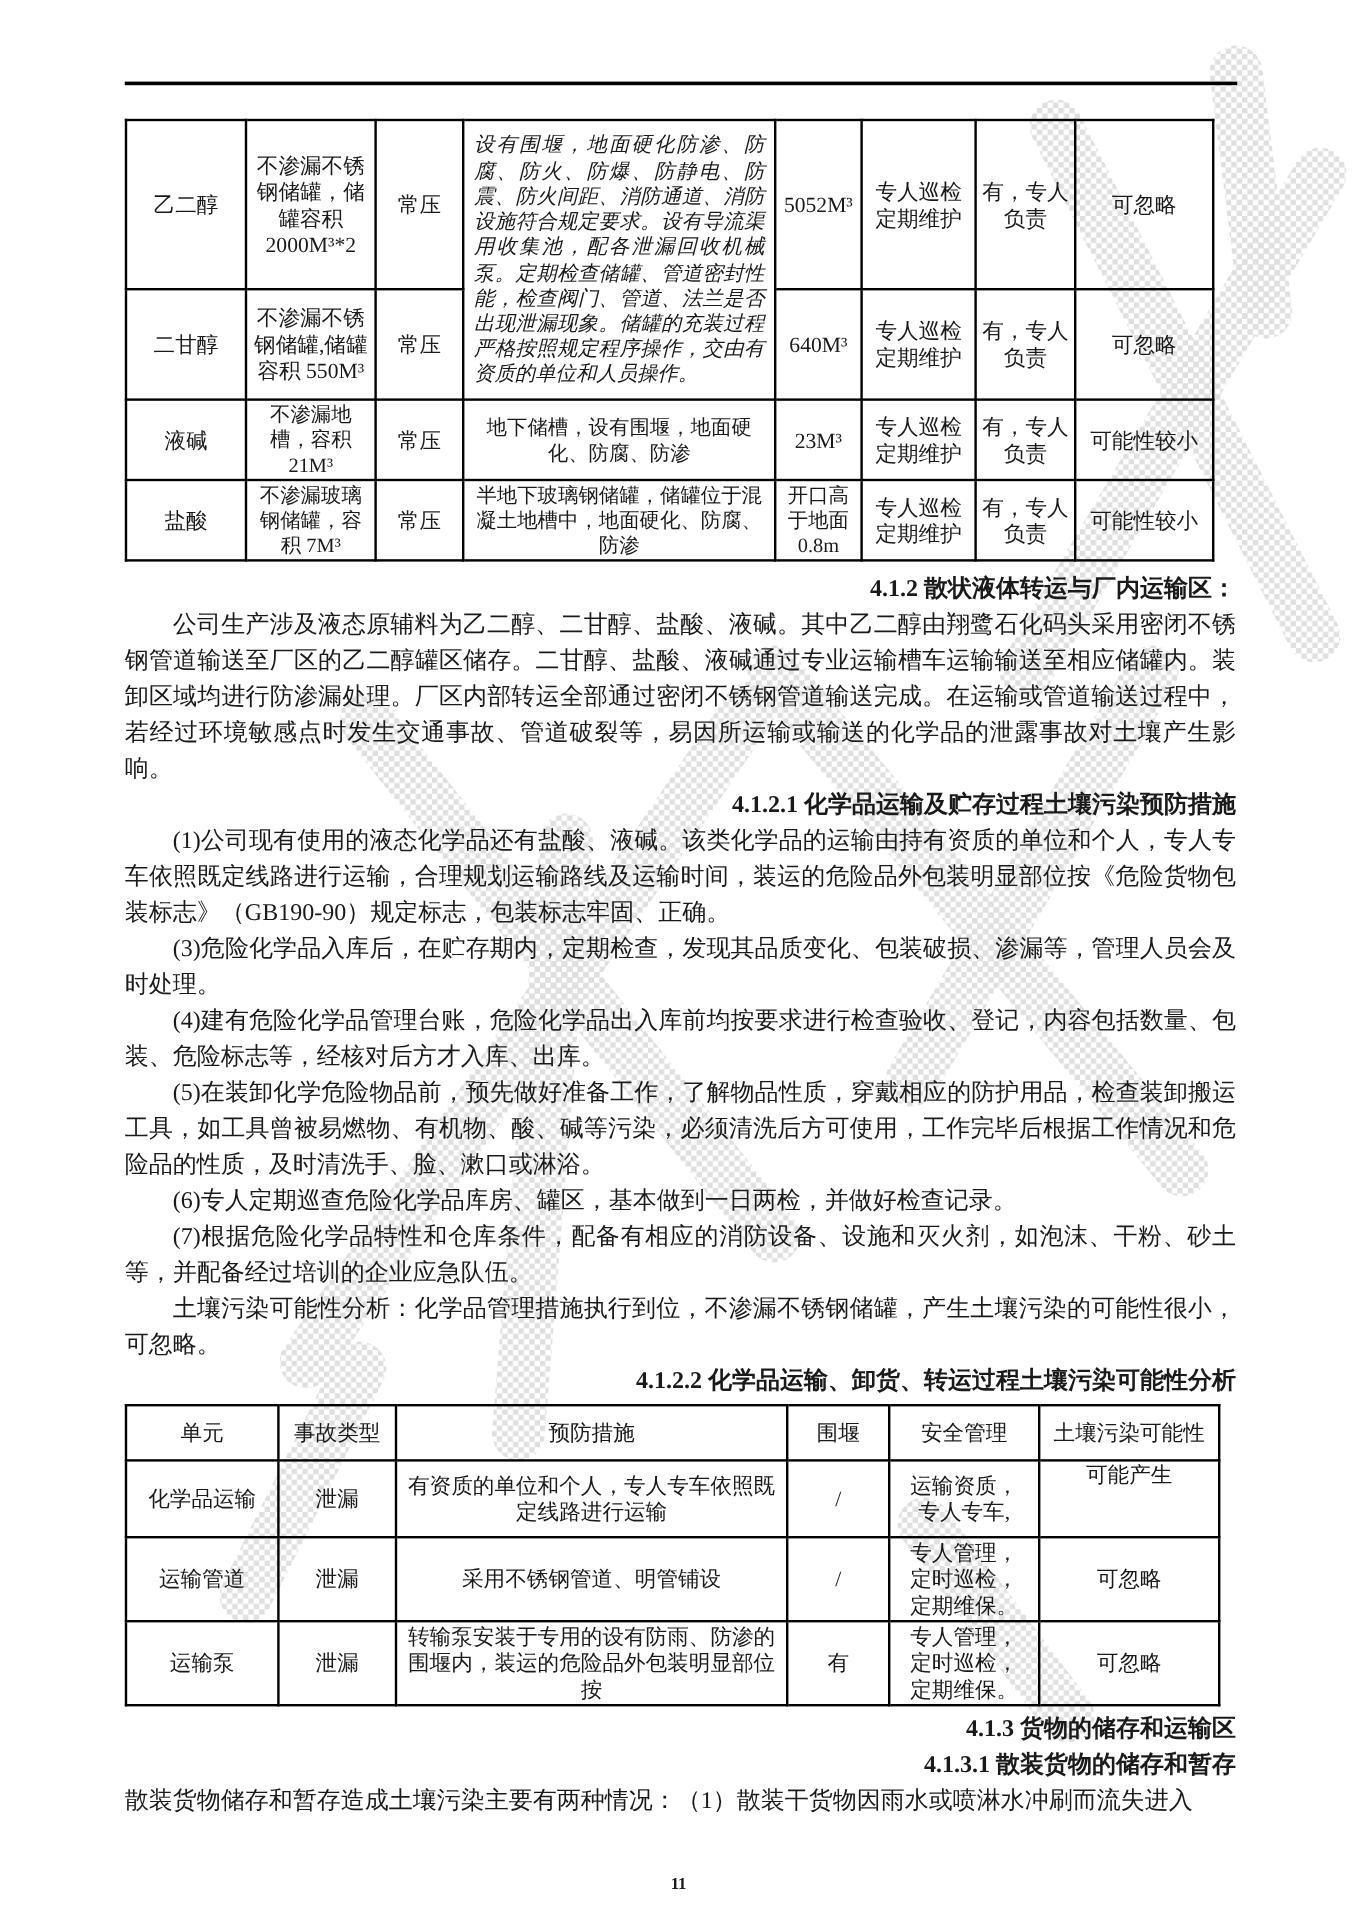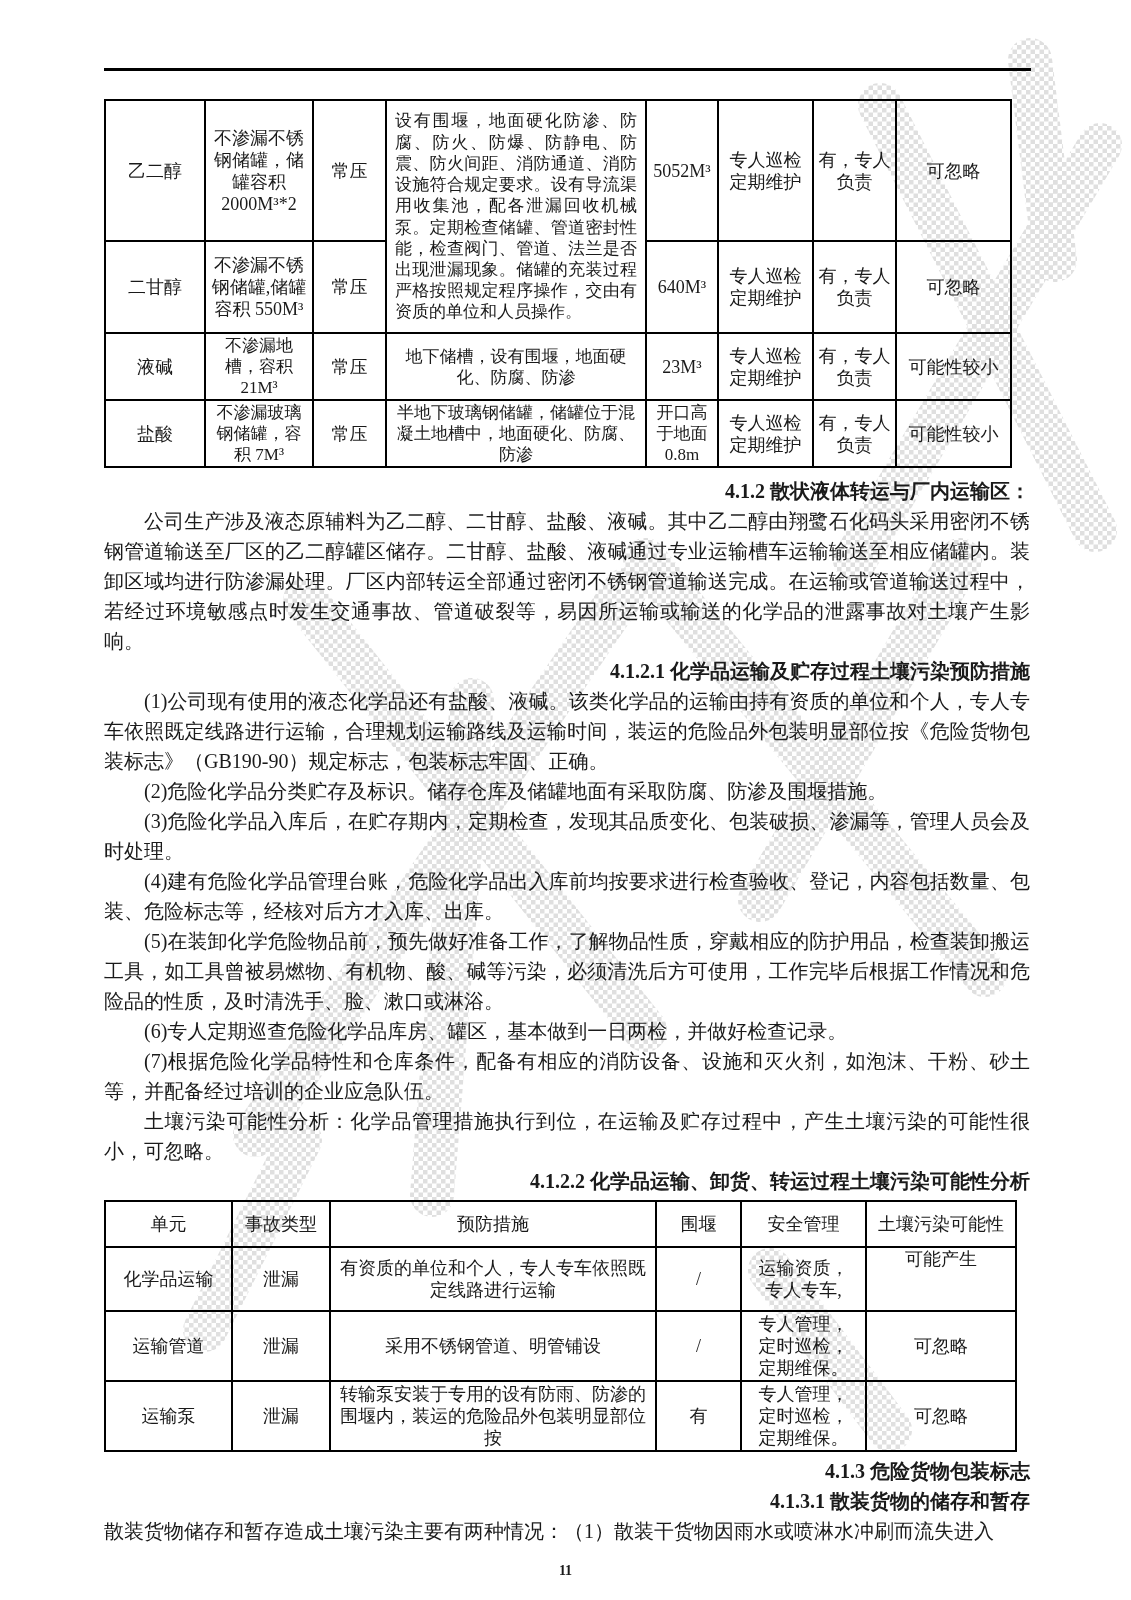--- a/index.html
+++ b/index.html
@@ -32,20 +32,21 @@
     font-size:18px;line-height:22px;
     text-align:center;vertical-align:middle;
     padding:0 2px;font-weight:normal;
     overflow:hidden;
   }
   .pre{white-space:pre-line;}
   .measures{
     text-align:justify;
     font-size:17px;line-height:21.2px;
     padding:2px 8px;
+    font-style:italic;
   }
   .measures-center{
     font-size:17px;line-height:21px;padding:1px 6px;
   }
   
   .para,.heading{
     font-size:20px;line-height:30px;margin:0;
     text-align:justify;
   }
   .para{text-indent:40px;}
@@ -150,27 +151,26 @@
       </tr>
     </tbody>
       </table>
 
     <div class="gap-s"></div>
 
     <p class="heading">4.1.2  散状液体转运与厂内运输区：</p>
     <p class="para">公司生产涉及液态原辅料为乙二醇、二甘醇、盐酸、液碱。其中乙二醇由翔鹭石化码头采用密闭不锈钢管道输送至厂区的乙二醇罐区储存。二甘醇、盐酸、液碱通过专业运输槽车运输输送至相应储罐内。装卸区域均进行防渗漏处理。厂区内部转运全部通过密闭不锈钢管道输送完成。在运输或管道输送过程中，若经过环境敏感点时发生交通事故、管道破裂等，易因所运输或输送的化学品的泄露事故对土壤产生影响。</p>
     <p class="heading">4.1.2.1 化学品运输及贮存过程土壤污染预防措施</p>
     <p class="para">(1)公司现有使用的液态化学品还有盐酸、液碱。该类化学品的运输由持有资质的单位和个人，专人专车依照既定线路进行运输，合理规划运输路线及运输时间，装运的危险品外包装明显部位按《危险货物包装标志》（GB190-90）规定标志，包装标志牢固、正确。</p>
-    <p class="para">(2)危险化学品分类贮存及标识。储存仓库及储罐地面有采取防腐、防渗及围堰措施。</p>
     <p class="para">(3)危险化学品入库后，在贮存期内，定期检查，发现其品质变化、包装破损、渗漏等，管理人员会及时处理。</p>
     <p class="para">(4)建有危险化学品管理台账，危险化学品出入库前均按要求进行检查验收、登记，内容包括数量、包装、危险标志等，经核对后方才入库、出库。</p>
     <p class="para">(5)在装卸化学危险物品前，预先做好准备工作，了解物品性质，穿戴相应的防护用品，检查装卸搬运工具，如工具曾被易燃物、有机物、酸、碱等污染，必须清洗后方可使用，工作完毕后根据工作情况和危险品的性质，及时清洗手、脸、漱口或淋浴。</p>
     <p class="para">(6)专人定期巡查危险化学品库房、罐区，基本做到一日两检，并做好检查记录。</p>
     <p class="para">(7)根据危险化学品特性和仓库条件，配备有相应的消防设备、设施和灭火剂，如泡沫、干粉、砂土等，并配备经过培训的企业应急队伍。</p>
-    <p class="para">土壤污染可能性分析：化学品管理措施执行到位，在运输及贮存过程中，产生土壤污染的可能性很小，可忽略。</p>
+    <p class="para">土壤污染可能性分析：化学品管理措施执行到位，不渗漏不锈钢储罐，产生土壤污染的可能性很小，可忽略。</p>
     <p class="heading">4.1.2.2   化学品运输、卸货、转运过程土壤污染可能性分析</p>
 
     <table class="t2">
       <colgroup>
         <col style="width:127px">
           <col style="width:98px">
           <col style="width:326px">
         <col style="width:85px">
           <col style="width:125px">
           <col style="width:150px">
@@ -211,21 +211,21 @@
         <td class="pre">专人管理，
 定时巡检，
 定期维保。</td>
         <td>可忽略</td>
       </tr>
     </tbody>
       </table>
 
     <div class="gap-t"></div>
 
-    <p class="heading">4.1.3  危险货物包装标志</p>
+    <p class="heading">4.1.3  货物的储存和运输区</p>
     <p class="heading sub">4.1.3.1   散装货物的储存和暂存</p>
     <p class="para noindent">散装货物储存和暂存造成土壤污染主要有两种情况：（1）散装干货物因雨水或喷淋水冲刷而流失进入</p>
 
   </div>
 
   <div class="page-number">11</div>
 
 </div>
 
 </body></html>

